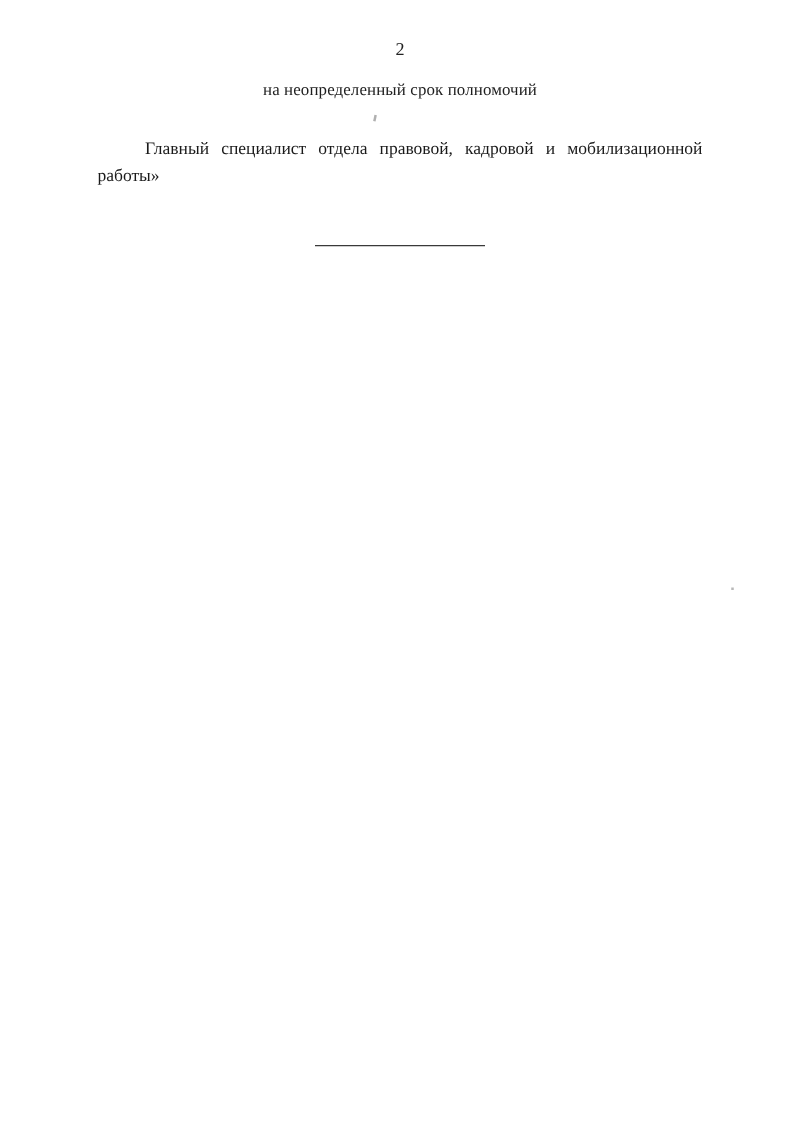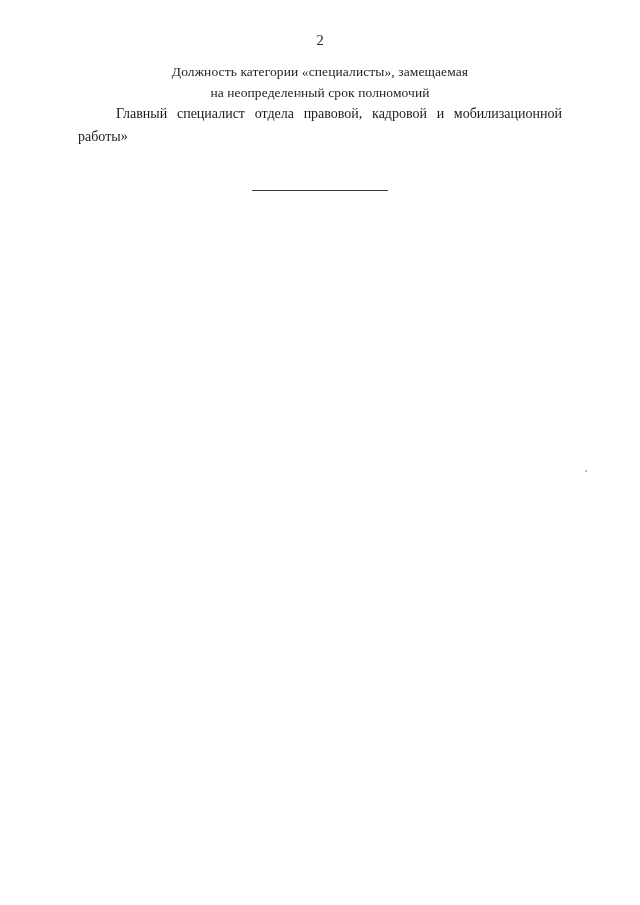--- a/index.html
+++ b/index.html
@@ -49,20 +49,21 @@
     letter-spacing: 0.1px;
   }
   .subheading {
     text-align: center;
     font-size: 13.5px;
     line-height: 1.5;
     margin-top: 28px;
     color: #1e1e1e;
   }
   .body-paragraph {
+    margin-top: 26px;
     font-size: 14px;
     line-height: 1.62;
     text-align: justify;
     text-indent: 38px;
     color: #1a1a1a;
     word-spacing: 0.5px;
   }
   .divider-wrap {
     margin-top: 42px;
     width: 100%;
@@ -116,21 +117,20 @@
 </head>
 <body>
 
 <div class="page">
 
   <div class="page-number">2</div>
 
   <div class="content">
 
     <div class="heading-block">
-      <span class="line">Должность категории «специалисты», замещаемая</span>
       <span class="line">на неопределенный срок полномочий</span>
     </div>
 
 
     <div class="body-paragraph">Главный специалист отдела правовой, кадровой и мобилизационной работы»</div>
 
     <div class="divider-wrap">
       <div class="divider"></div>
     </div>
 

